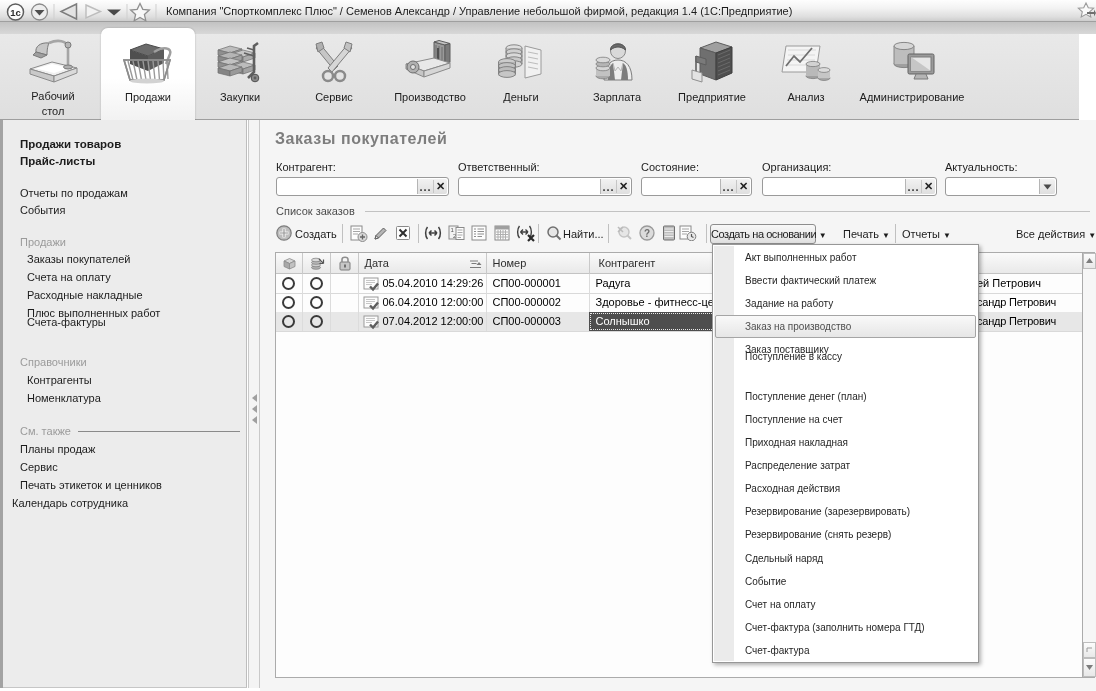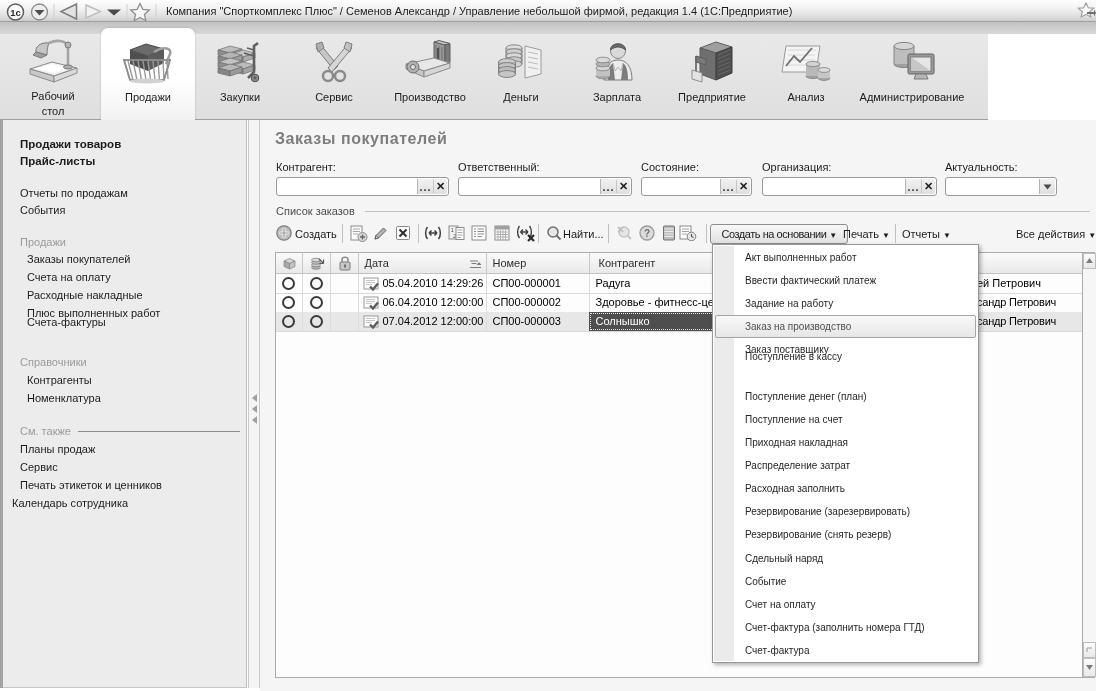--- a/index.html
+++ b/index.html
@@ -1,18 +1,18 @@
 <!DOCTYPE html>
 <html><head><meta charset="utf-8"><style>
 *{margin:0;padding:0;box-sizing:border-box;-webkit-font-smoothing:antialiased}
 html,body{width:1096px;height:691px;font-family:"Liberation Sans",sans-serif;background:#fff;overflow:hidden;position:relative;filter:grayscale(1)}
 .abs{position:absolute}
 #titlebar{left:0;top:0;width:1096px;height:22px;background:linear-gradient(180deg,#fefefe 0%,#f2f2f2 40%,#dedede 80%,#cdcdcd 100%);border-bottom:1px solid #9f9f9f}
 #titletext{left:166px;top:5px;font-size:11px;color:#1c1c1c;white-space:nowrap}
-#ribbon{left:0;top:22px;width:988px;height:98px;background:linear-gradient(#eaeaea,#dfdfdf);border-bottom:1px solid #9e9e9e}
+#ribbon{left:0;top:22px;width:1079px;height:98px;background:linear-gradient(#eaeaea,#dfdfdf);border-bottom:1px solid #9e9e9e}
 #ribbonband{left:0;top:0;width:1096px;height:12px;background:linear-gradient(#c2c2c2,#d8d8d8)}
 .rlabel{position:absolute;top:68px;font-size:11px;color:#1c1c1c;text-align:center;white-space:nowrap;transform:translateX(-50%);line-height:15px}
 .ricon{position:absolute;top:16px;transform:translateX(-50%)}
 #seltab{left:101px;top:6px;width:94px;height:92px;background:linear-gradient(#ffffff 55%,#f2f2f2);border-radius:7px 7px 0 0;box-shadow:0 0 2px rgba(0,0,0,0.25)}
 #leftpanel{left:0;top:120px;width:247px;height:568px;background:#ececec;border-right:1px solid #bdbdbd;border-bottom:1px solid #c6c6c6}
 #leftbar{left:0;top:120px;width:3px;height:568px;background:#a3a3a3}
 #splitter{left:248px;top:120px;width:12px;height:568px;background:#f4f4f4;border-left:1px solid #c9c9c9;border-right:1px solid #c9c9c9}
 .nav{position:absolute;font-size:11px;color:#1c1c1c;white-space:nowrap}
 .nav.b{font-weight:bold;font-size:11.5px}
 .nav.g{color:#9b9b9b}
@@ -21,21 +21,21 @@
 .flabel{position:absolute;top:41px;font-size:11px;color:#1c1c1c}
 .finput{position:absolute;top:57px;height:19px;background:#fff;border:1px solid #9a9a9a;border-radius:3px}
 .fbtns{position:absolute;right:1px;top:1px;bottom:1px;display:flex;align-items:center;background:linear-gradient(#f2f2f2,#dfdfdf);border-left:1px solid #b5b5b5;border-radius:0 2px 2px 0}
 .fbtns .dots{width:15px;text-align:center;font-size:11px;color:#333;font-weight:bold;letter-spacing:1px;line-height:10px}
 .fbtns .x{width:14px;text-align:center;font-size:11px;color:#222;font-weight:bold;border-left:1px solid #c6c6c6}
 #spisok{left:16px;top:85px;font-size:11px;color:#4c4c4c}
 #spisokline{left:105px;top:91px;width:725px;height:1px;background:#c2c2c2}
 #toolbar{left:0;top:102px;width:836px;height:24px}
 .tbtxt{position:absolute;font-size:11px;color:#1c1c1c;top:6px;white-space:nowrap}
 .tbsep{position:absolute;top:2px;width:1px;height:19px;background:#c0c0c0}
-#cosn{position:absolute;left:450px;top:2px;width:138px;height:20px;border:1px solid #8d8d8d;border-radius:3px;background:linear-gradient(#f8f8f8,#e0e0e0);font-size:11px;letter-spacing:-0.45px;color:#1c1c1c;text-align:center;line-height:18px;white-space:nowrap}
+#cosn{position:absolute;left:450px;top:2px;width:106px;height:20px;border:1px solid #8d8d8d;border-radius:3px;background:linear-gradient(#f8f8f8,#e0e0e0);font-size:11px;letter-spacing:-0.45px;color:#1c1c1c;text-align:center;line-height:18px;white-space:nowrap}
 #table{left:14.5px;top:132px;width:820.5px;height:426px;background:#fdfdfd;border:1px solid #ababab}
 #thead{position:absolute;left:0;top:0;width:818px;height:21px;background:linear-gradient(#fafafa,#e9e9e9);border-bottom:1px solid #c3c3c3}
 .hcell{position:absolute;top:0;height:21px;border-right:1px solid #c9c9c9}
 .htext{position:absolute;top:4px;font-size:11px;color:#2e2e2e}
 .row{position:absolute;left:0;width:806px;height:19px}
 .vline{position:absolute;top:0;width:1px;height:19px;background:#dcdcdc}
 .rsep{position:absolute;left:0;width:806px;height:1px;background:#d9d9d9}
 .cell{position:absolute;font-size:11px;color:#000;top:3px;white-space:nowrap}
 .circ{position:absolute;top:2.5px;width:13px;height:13px;border:2.2px solid #3a3a3a;border-radius:50%}
 #vscroll{position:absolute;left:806px;top:0;width:13px;height:424px;background:#f6f6f6;border-left:1px solid #ababab}
@@ -482,21 +482,21 @@
   <div class="mi" style="top:7px">Акт выполненных работ</div>
   <div class="mi" style="top:30px">Ввести фактический платеж</div>
   <div class="mi" style="top:53px">Задание на работу</div>
   <div class="mi" style="top:76px;color:#4f4f4f">Заказ на производство</div>
   <div class="mi" style="top:99px">Заказ поставщику</div>
   <div class="mi" style="top:106px">Поступление в кассу</div>
   <div class="mi" style="top:146px">Поступление денег (план)</div>
   <div class="mi" style="top:169px">Поступление на счет</div>
   <div class="mi" style="top:192px">Приходная накладная</div>
   <div class="mi" style="top:215px">Распределение затрат</div>
-  <div class="mi" style="top:238px">Расходная заполнить</div>
+  <div class="mi" style="top:238px">Расходная действия</div>
   <div class="mi" style="top:261px">Резервирование (зарезервировать)</div>
   <div class="mi" style="top:284px">Резервирование (снять резерв)</div>
   <div class="mi" style="top:308px">Сдельный наряд</div>
   <div class="mi" style="top:331px">Событие</div>
   <div class="mi" style="top:354px">Счет на оплату</div>
   <div class="mi" style="top:377px">Счет-фактура (заполнить номера ГТД)</div>
   <div class="mi" style="top:400px">Счет-фактура</div>
 </div>
 
 </body></html>

